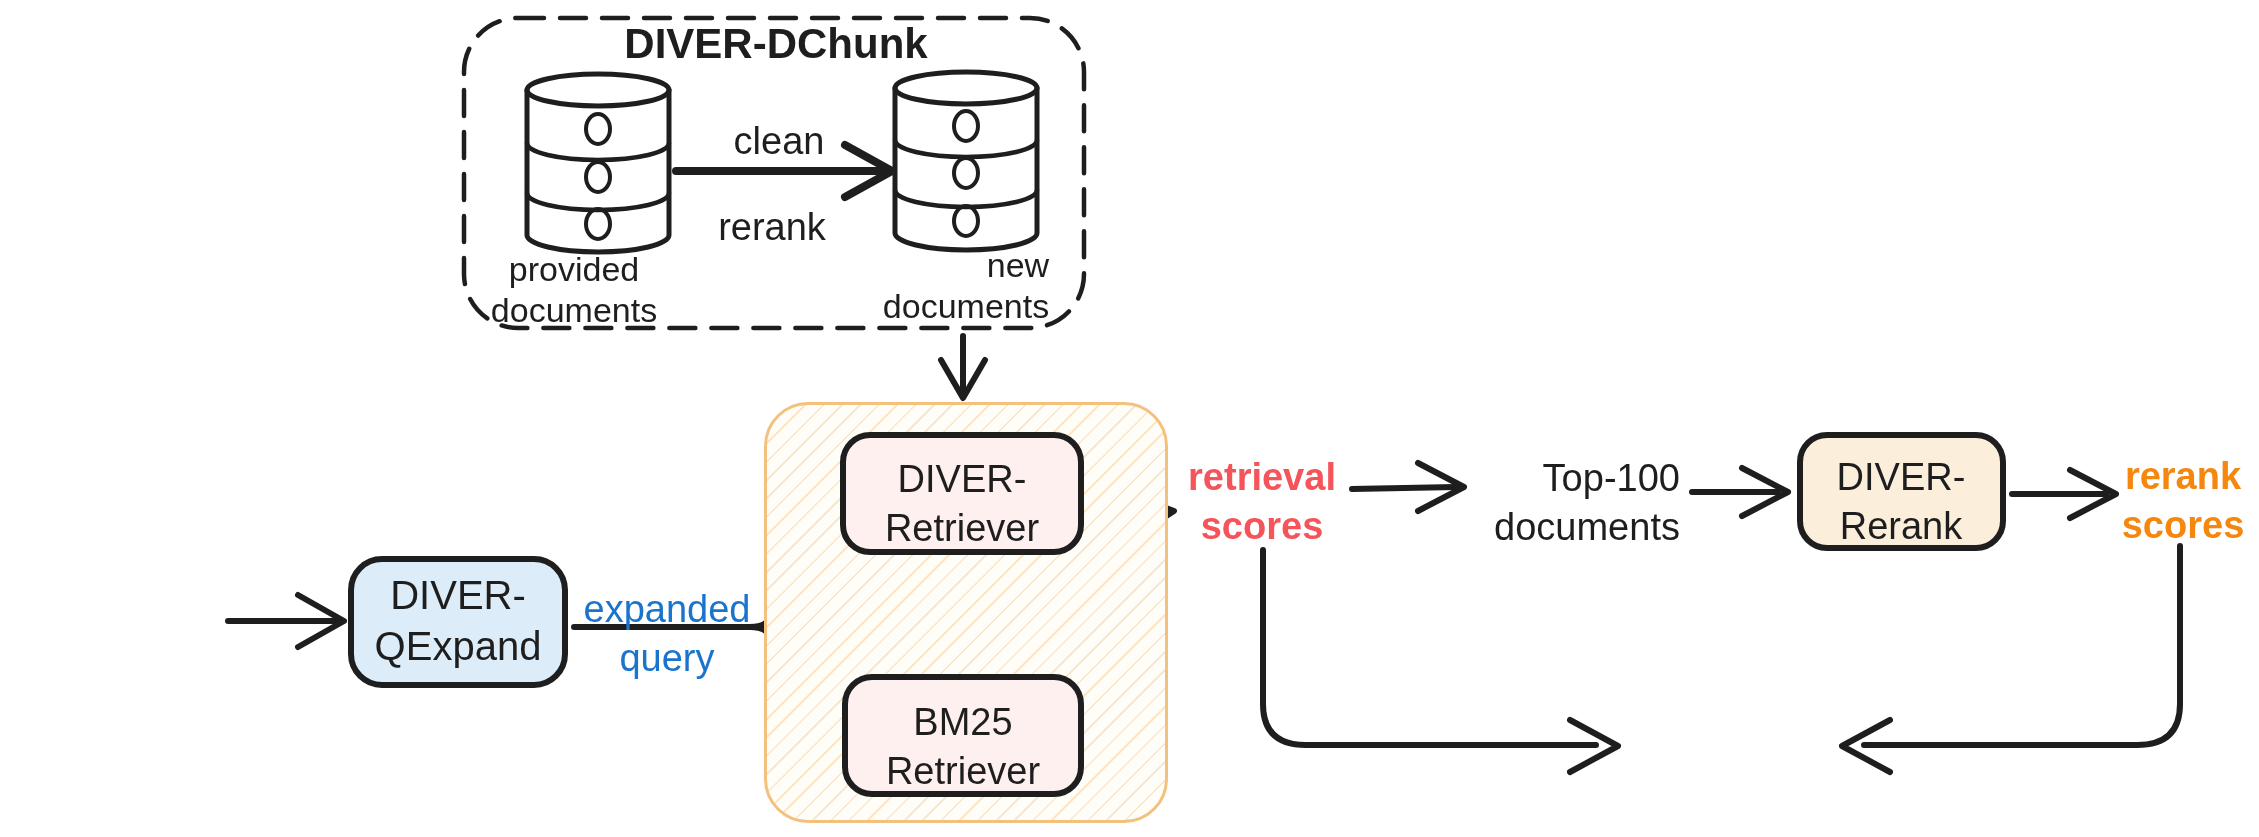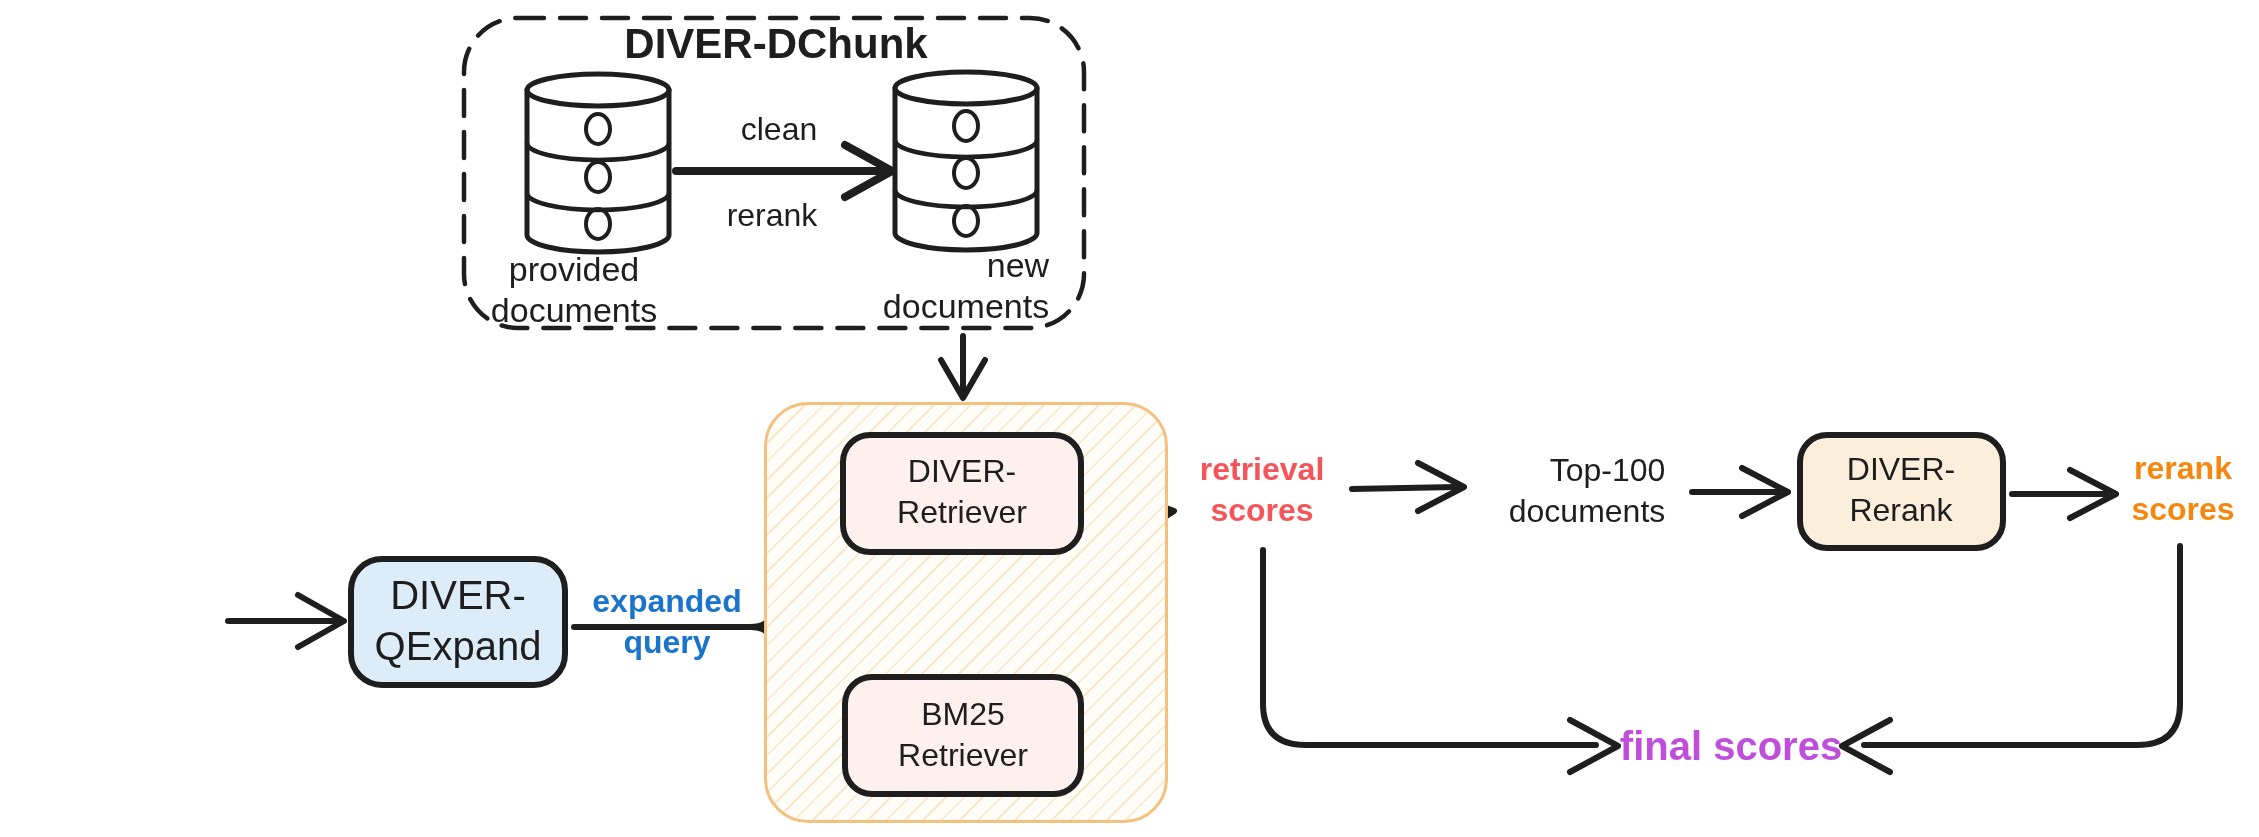--- a/index.html
+++ b/index.html
@@ -17,24 +17,24 @@
   .label {
     position:absolute;
     transform:translate(-50%,-50%);
     text-align:center;
     white-space:pre-line;
     color:var(--stroke,#1e1e1e);
     font-weight:500;
     line-height:1.28;
   }
   .title  { font-size:42px; font-weight:600; }
-  .f38    { font-size:32px; }
+  .f38    { font-size:38px;margin-top:12px; }
   .f40    { font-size:40px; }
   .f34    { font-size:34px; line-height:1.2; }
-  .blue   { color:var(--blue_text,#1b74cc); font-weight:700; }
+  .blue   { color:var(--blue_text,#1b74cc); font-weight:400; }
   .red    { color:var(--red_text,#f4545a); font-weight:700; }
   .orange { color:var(--orange_text,#f5870f); font-weight:600; }
   .purple { color:var(--purple_text,#bf4fdb); font-weight:600; }
   .box {
     position:absolute;
     border:6px solid var(--stroke,#1e1e1e);
     border-radius:30px;
     box-sizing:border-box;
   }
   .qexpand-box   { background:var(--qexpand_fill,#dcecf8); border-radius:34px; }
@@ -168,15 +168,14 @@
   <div class="label f38" style="left:963px;top:735px;">BM25
 Retriever</div>
   <div class="label f38 red" style="left:1262px;top:490px;">retrieval
 scores</div>
   <div class="label f38" style="left:1587px;top:491px;text-align:right;">Top-100
 documents</div>
   <div class="label f38" style="left:1901px;top:490px;">DIVER-
 Rerank</div>
   <div class="label f38 orange" style="left:2183px;top:489px;">rerank
 scores</div>
-  <div class="label f40 purple" style="left:1731px;top:747px;">final scores</div>
 
 </div>
 
 </body></html>

